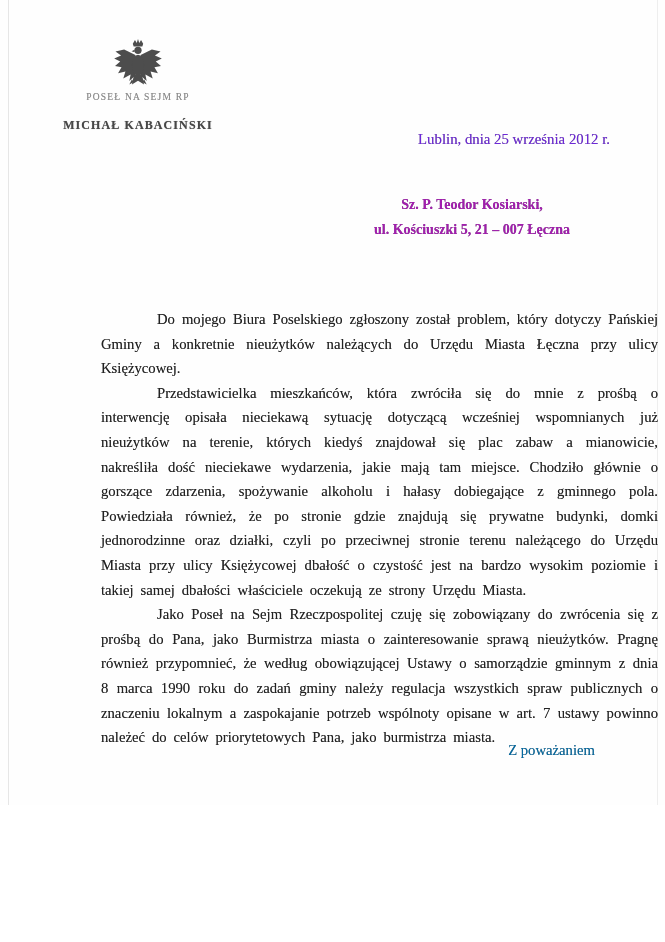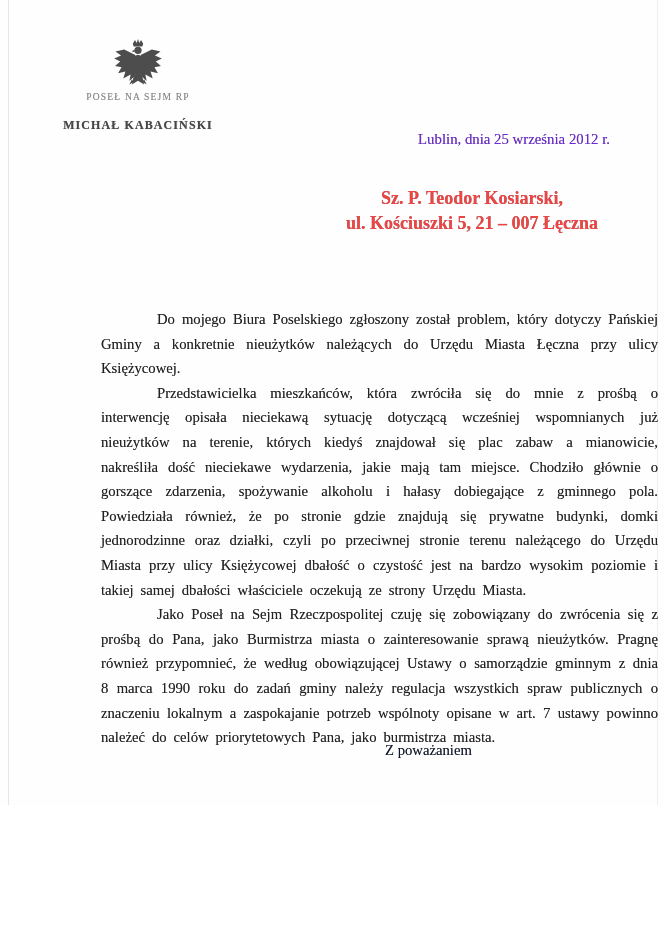--- a/index.html
+++ b/index.html
@@ -67,28 +67,28 @@
     font-size: 14.8px;
     color: #6d28d9;
     text-shadow: 0 0 0.6px rgba(30,30,30,0.5);
     white-space: nowrap;
     margin-left: 8px;
   }
 
   
   .recipient {
     position: absolute;
-    top: 186px;
+    top: 193px;
     right: 67px;
     width: 252px;
     text-align: center;
     font-weight: bold;
-    font-size: 18px;
+    font-size: 14px;
     line-height: 24.8px;
-    color: #ef4444;
+    color: #a21caf;
     text-shadow: 0 0 0.6px rgba(20,20,20,0.55);
   }
   .recipient div { white-space: nowrap; }
 
   
   .body-text {
     position: absolute;
     top: 307px;
     left: 57px;
     width: 557px;
@@ -104,23 +104,23 @@
     margin: 0;
     text-indent: 56px;
   }
 
   
   .closing {
     position: absolute;
     top: 742px;
     left: 385px;
     width: 210px;
-    text-align: left;
+    text-align: right;
     font-size: 14.7px;
-    color: #0f172a;
+    color: #0369a1;
     text-shadow: 0 0 0.6px rgba(25,25,25,0.5);
   }
   .valediction { white-space: nowrap; }
   .signature {
     margin-top: 20px;
     white-space: nowrap;
   }
 </style>
 </head>
 <body>

